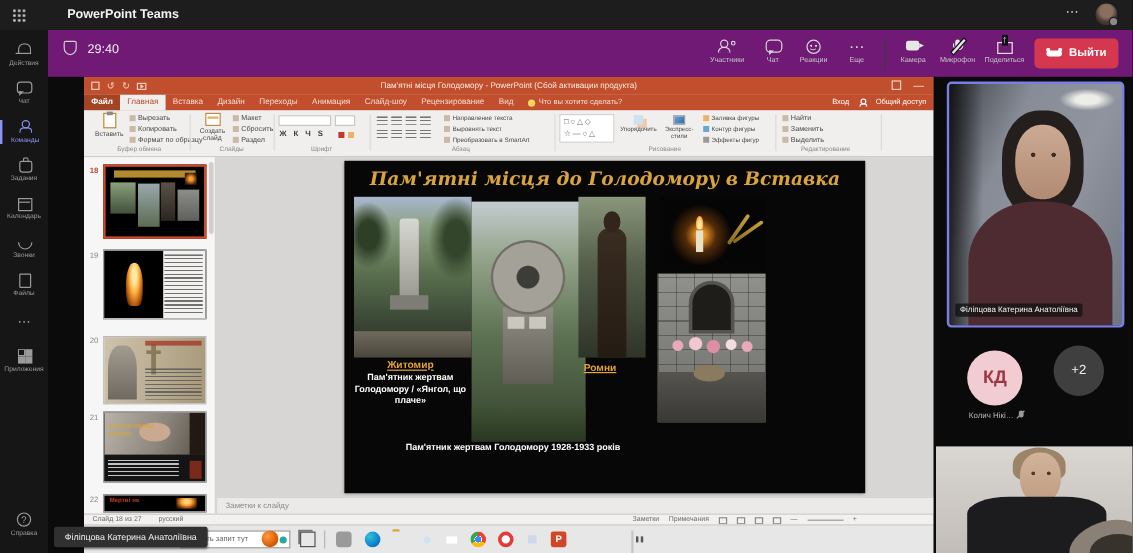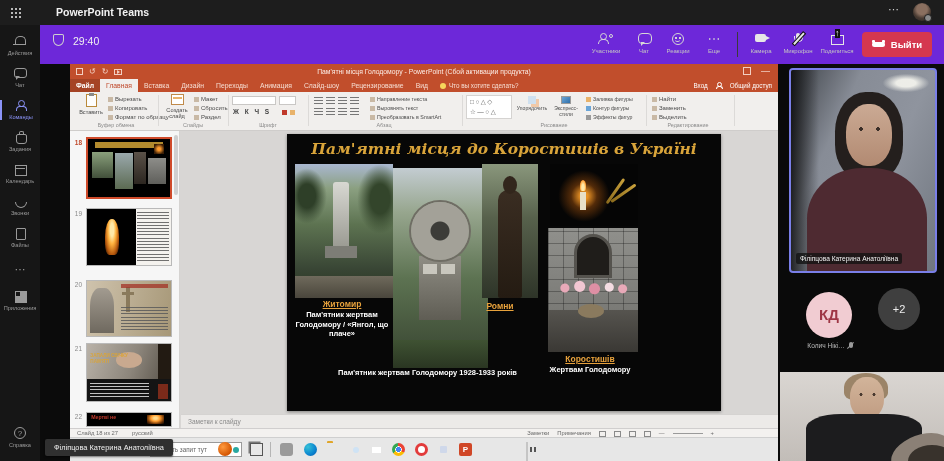--- a/index.html
+++ b/index.html
@@ -14,21 +14,21 @@
   .tsearch{position:absolute;left:265px;top:4px;width:306px;height:17px;background:#3c3c3c;border-radius:3px;
     display:flex;align-items:center;gap:5px;padding:0 7px;color:#c9c9c9;font-size:9px;}
   .i-search{width:7px;height:7px;border:1px solid #b5b5b5;border-radius:50%;position:relative;flex:0 0 auto;}
   .i-search::after{content:"";position:absolute;width:4px;height:1px;background:#b5b5b5;transform:rotate(45deg);right:-3px;bottom:-2px;}
   .tmore{position:absolute;left:888px;top:3px;color:#cfcfcf;font-size:11px;}
   .tav{position:absolute;left:913px;top:3px;width:18px;height:18px;border-radius:50%;
     background:radial-gradient(circle at 50% 35%,#8a6f5f 0 35%,#4a3c33 60%,#262220 100%);}
   .tav::after{content:"";position:absolute;right:-1px;bottom:-1px;width:6px;height:6px;border-radius:50%;background:#8a8a8a;border:1.5px solid #1d1d1d;}
 
   
-  .meetbar{position:absolute;left:40px;top:25px;width:904px;height:39px;background:#6d28d9;z-index:35;}
+  .meetbar{position:absolute;left:40px;top:25px;width:904px;height:39px;background:#701a75;z-index:35;}
   .i-shield{position:absolute;left:13px;top:9px;width:11px;height:12px;border:1.2px solid #cfcfcf;border-radius:2px 2px 55% 55%;}
   .timer{position:absolute;left:33px;top:10px;font-size:10.5px;color:#f0f0f0;}
   .ctrl{position:absolute;top:6px;width:36px;text-align:center;color:#c4c4c4;}
   .ctrl .lbl{display:block;font-size:6px;margin-top:4px;white-space:nowrap;}
   .cico{display:block;margin:2px auto 0;position:relative;height:11px;}
   .c-people{width:16px;}
   .c-people::before{content:"";position:absolute;left:2px;top:0;width:5px;height:5px;border:1.2px solid #d6d6d6;border-radius:50%;}
   .c-people::after{content:"";position:absolute;left:0;bottom:0;width:9px;height:4px;border:1.2px solid #d6d6d6;border-bottom:none;border-radius:5px 5px 0 0;}
   .c-people i{position:absolute;right:1px;top:1px;width:4px;height:4px;border:1.2px solid #d6d6d6;border-radius:50%;}
   .c-chat{width:13px;}
@@ -498,21 +498,21 @@
       <span class="tnum" style="top:282px">22</span>
       <div class="thumb" style="top:281px;height:15px">
         <span class="m22cap">Мертві не</span>
         <i class="m22f"></i>
       </div>
       <span class="scrollb"></span>
     </div>
 
     <div class="slidearea">
       <div class="slide">
-        <div class="s-title">Пам'ятні місця до Коростишів в Україні</div>
+        <div class="s-title">Пам'ятні місця до Голодомору в Вставка</div>
 
         <div class="ph ph-zhy" style="left:8px;top:30px;width:98px;height:134px">
           <i class="zh-tree1"></i>
             <i class="zh-tree2"></i>
             <i class="zh-path"></i>
             <i class="zh-mon"></i>
             <i class="zh-base"></i>
         </div>
         <div class="ph ph-vys" style="left:106px;top:34px;width:95px;height:200px">
           <i class="vy-grass"></i>
@@ -542,24 +542,20 @@
 
         <div class="mlabel" style="left:4px;top:166px;width:102px">
           <div class="city">Житомир</div>
           <div class="desc">Пам'ятник жертвам Голодомору / «Янгол, що плаче»</div>
         </div>
         <div class="mlabel" style="left:43px;top:234px;width:195px">
           <div class="desc">Пам'ятник жертвам Голодомору 1928-1933 років</div>
         </div>
         <div class="mlabel" style="left:163px;top:168px;width:100px">
           <div class="city">Ромни</div>
-        </div>
-        <div class="mlabel" style="left:253px;top:221px;width:100px">
-          <div class="city">Коростишів</div>
-          <div class="desc">Жертвам Голодомору</div>
         </div>
       </div>
       <div class="notesbar"><span>Заметки к слайду</span></div>
     </div>
 
     <div class="ppt-status">
       <span style="position:absolute;left:7px">Слайд 18 из 27</span>
       <span style="position:absolute;left:62px">русский</span>
       <div class="st-right">
         <span>Заметки</span>

